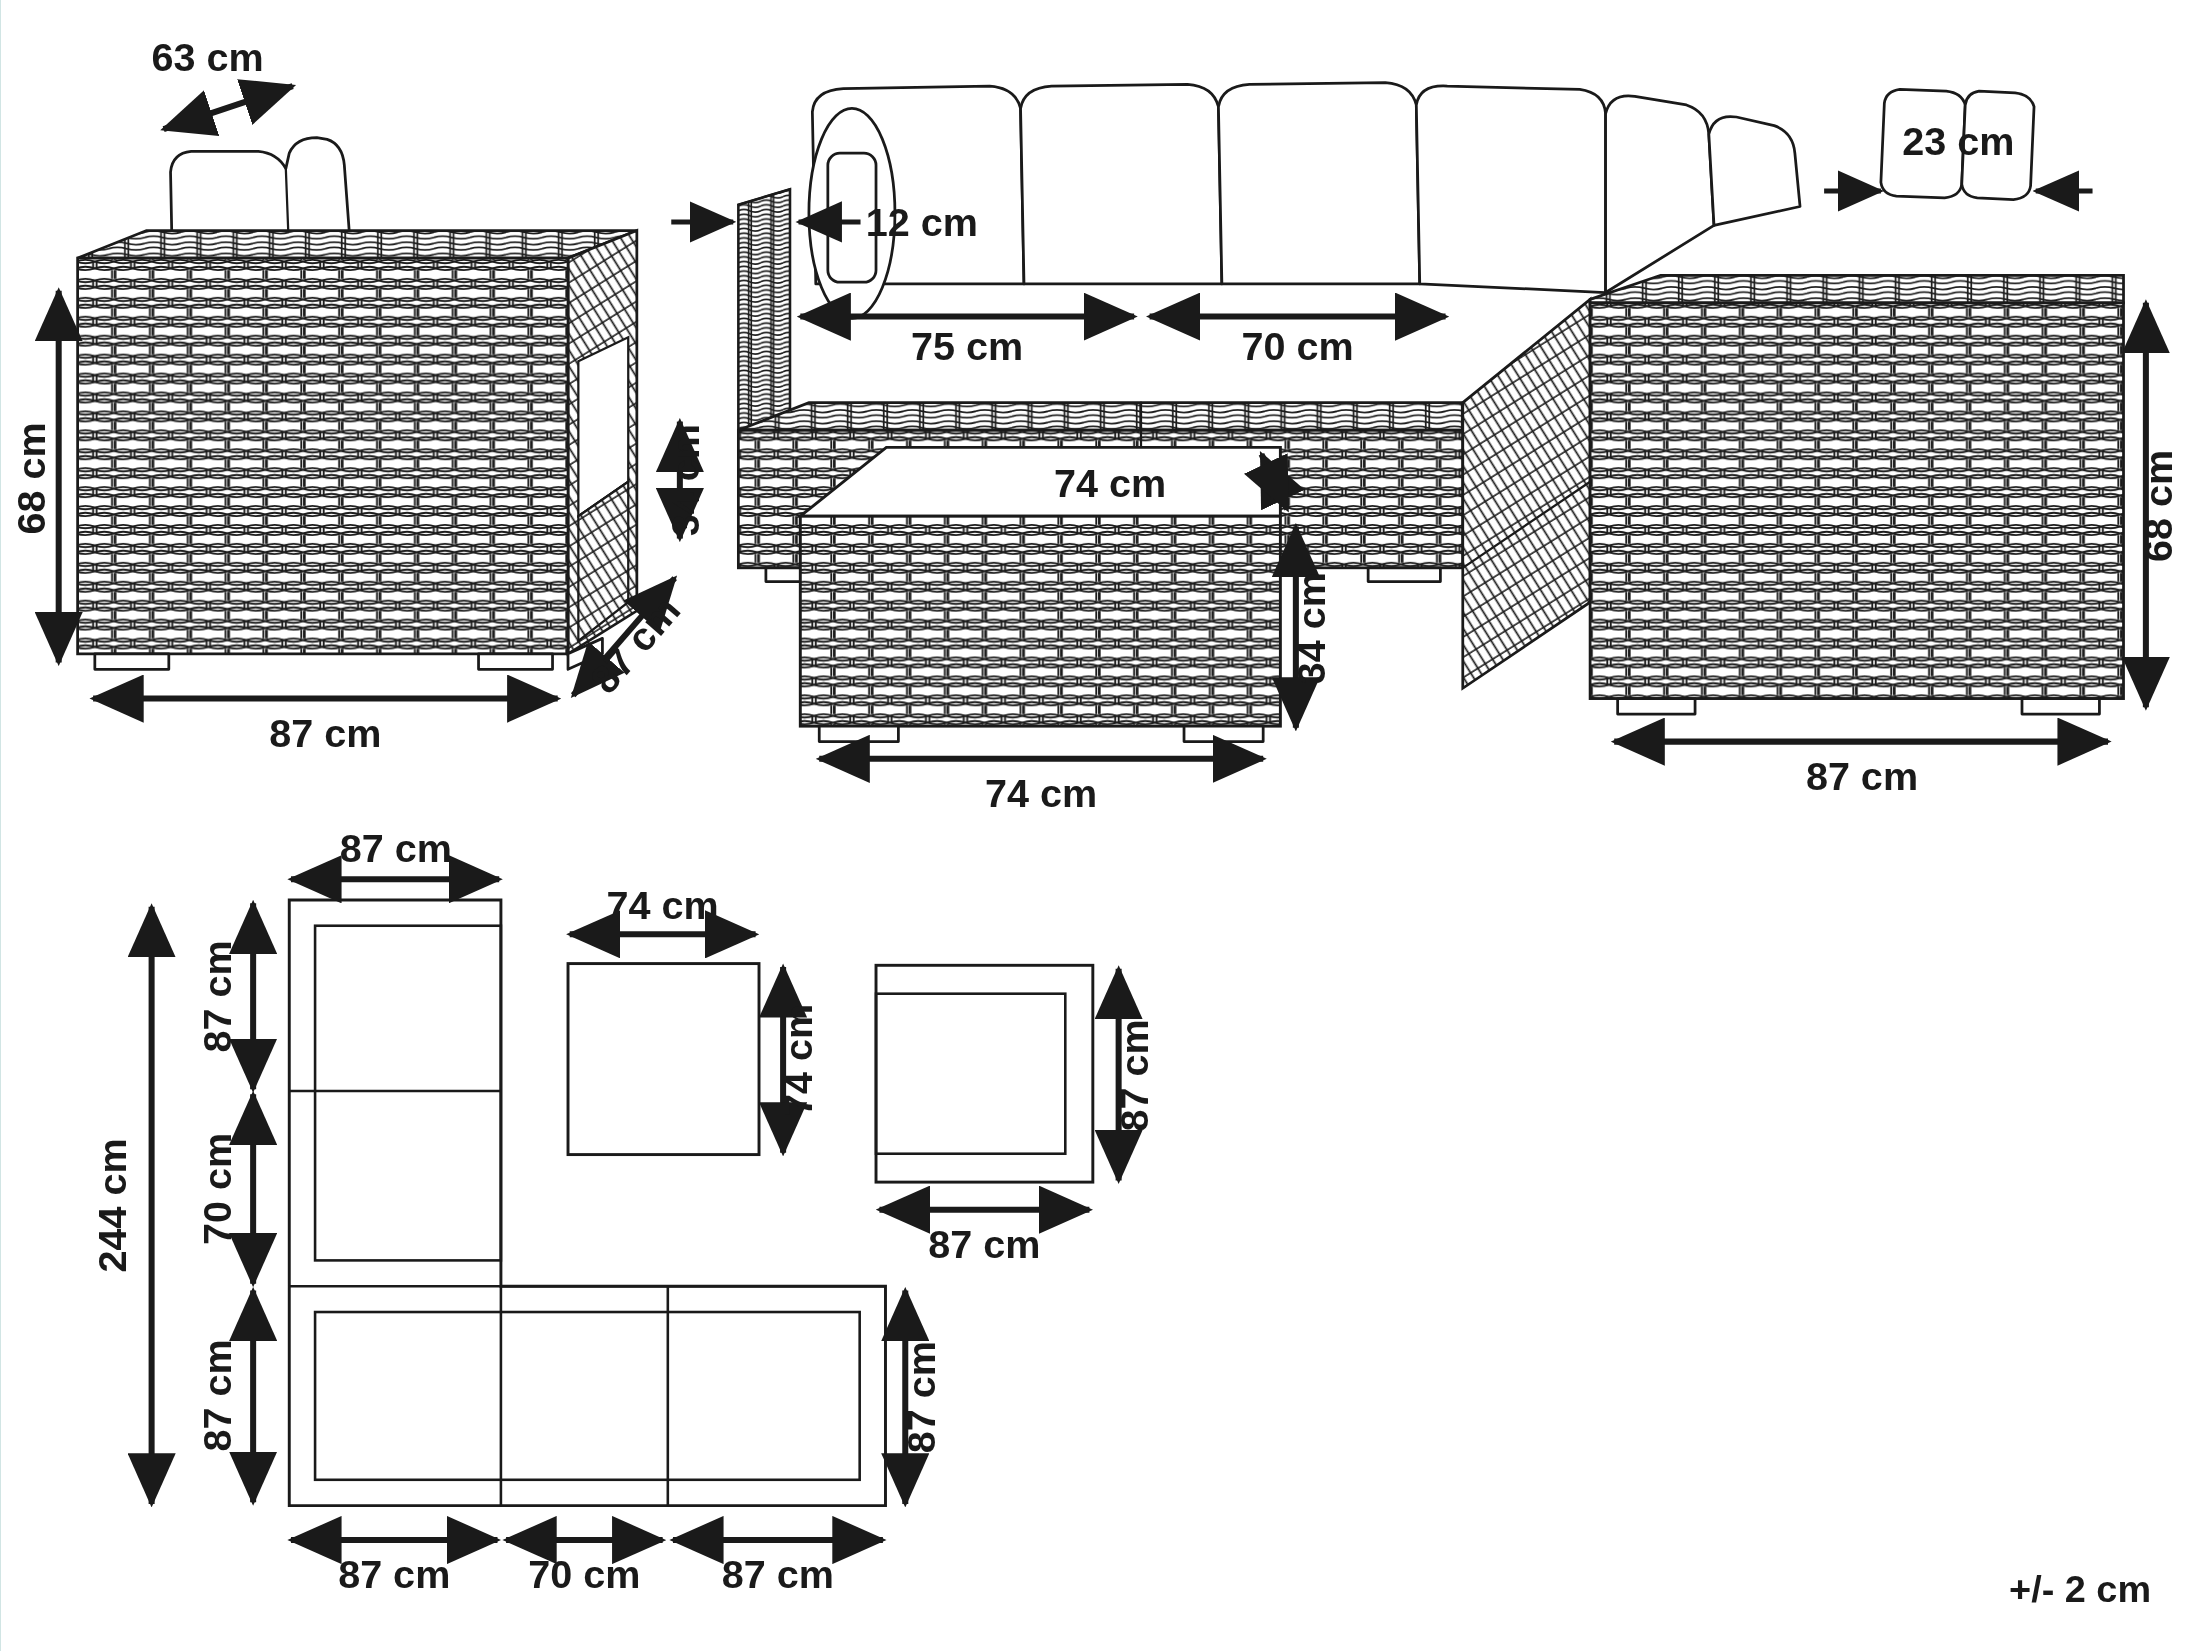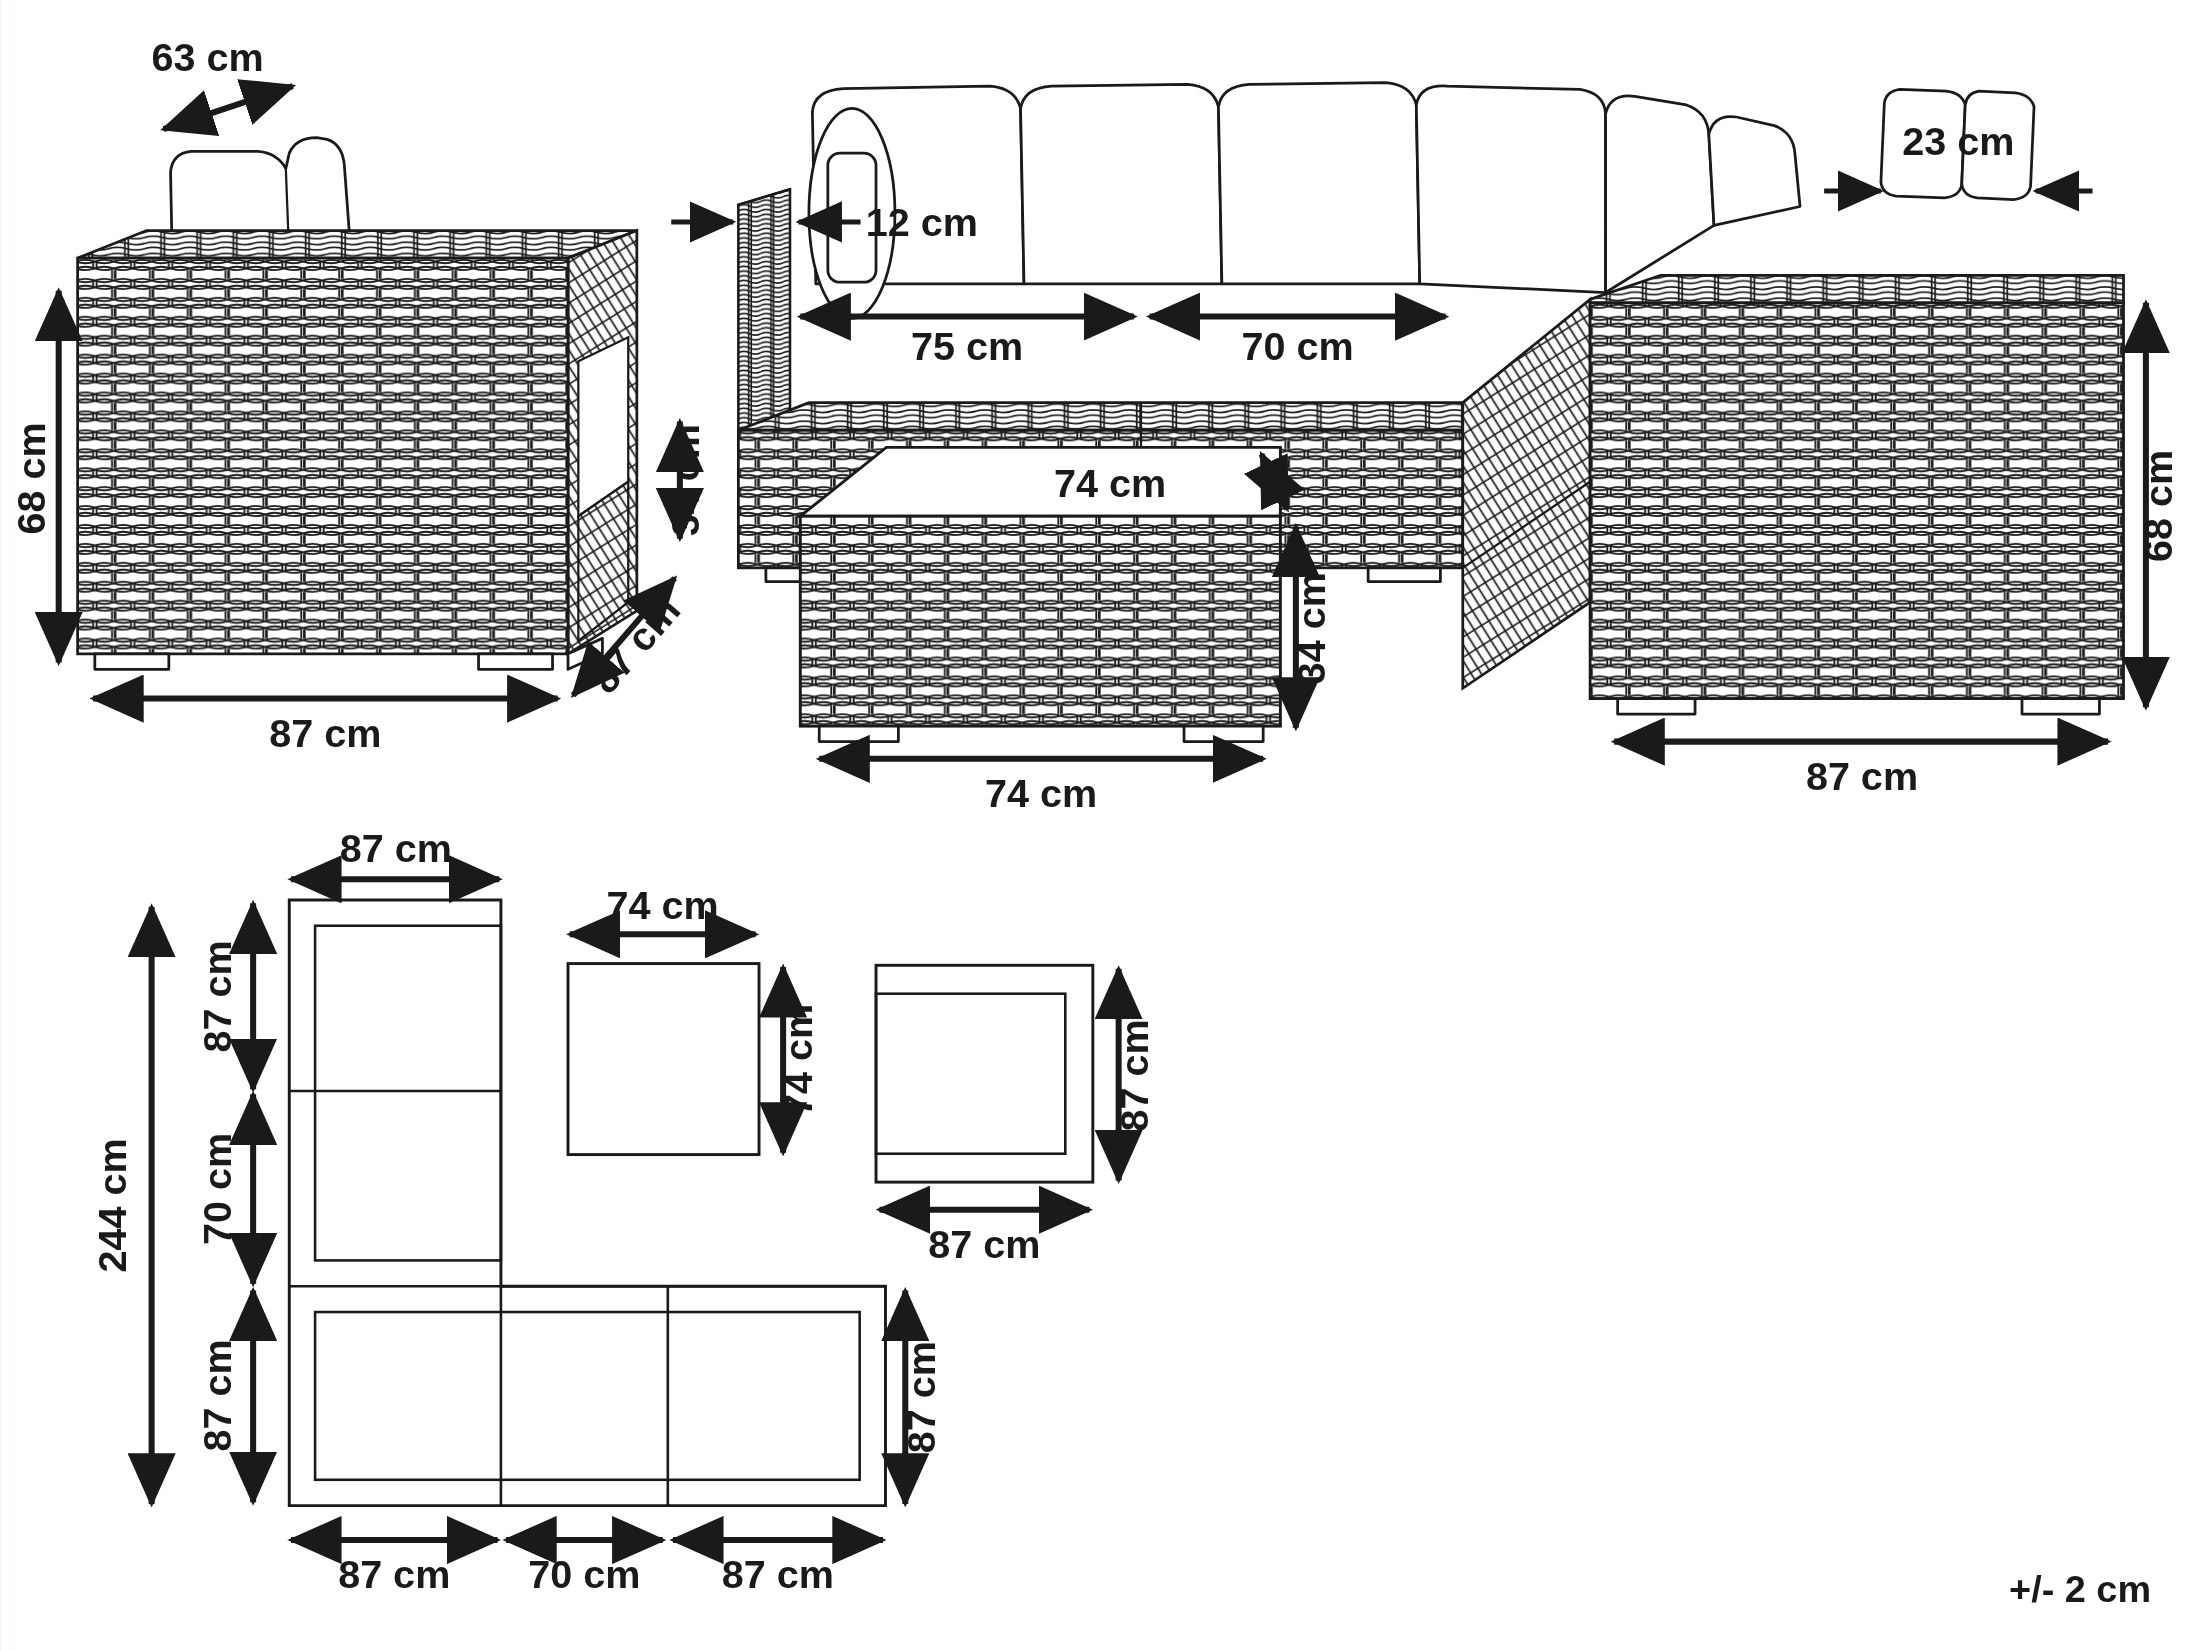--- a/index.html
+++ b/index.html
@@ -12,21 +12,21 @@
     width: 2202px;
     height: 1651px;
     overflow: hidden;
     font-family: "Liberation Sans", sans-serif;
     color: #1a1a1a;
   }
   #sheet {
     position: relative;
     width: 2202px;
     height: 1651px;
-    background: #fca5a5;
+    background: #0f766e;
   }
   #drawing {
     position: absolute;
     top: 0;
     left: 0;
     width: 2202px;
     height: 1651px;
     display: block;
   }
   .dim-label {

